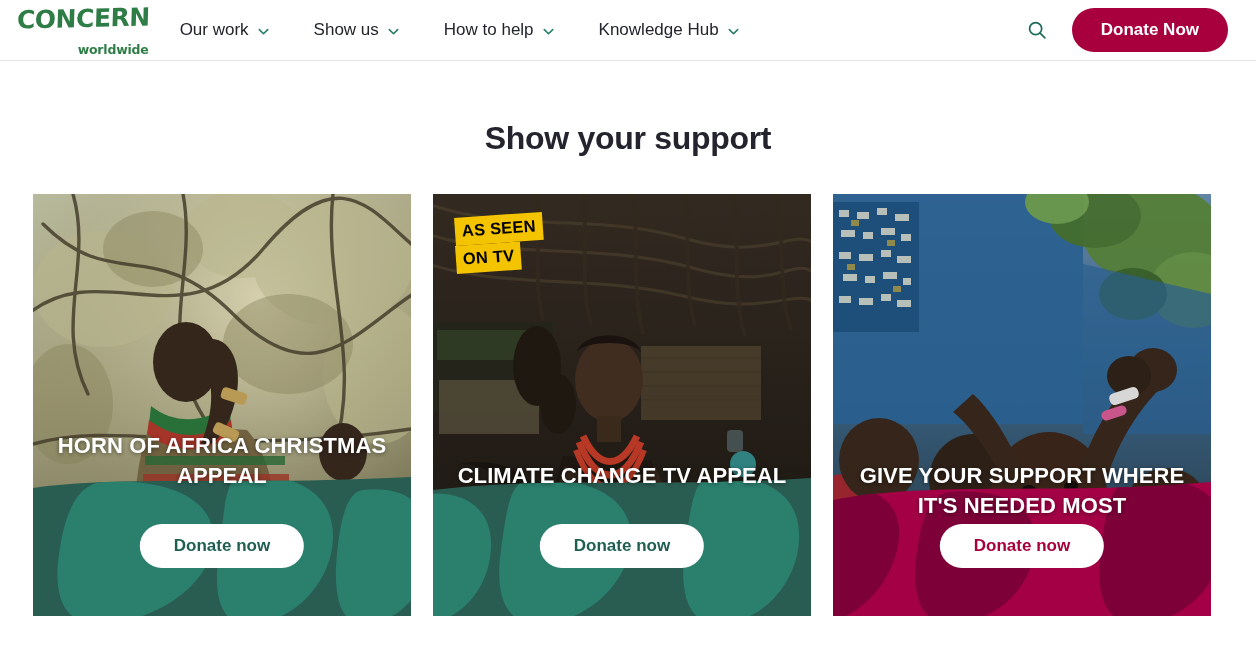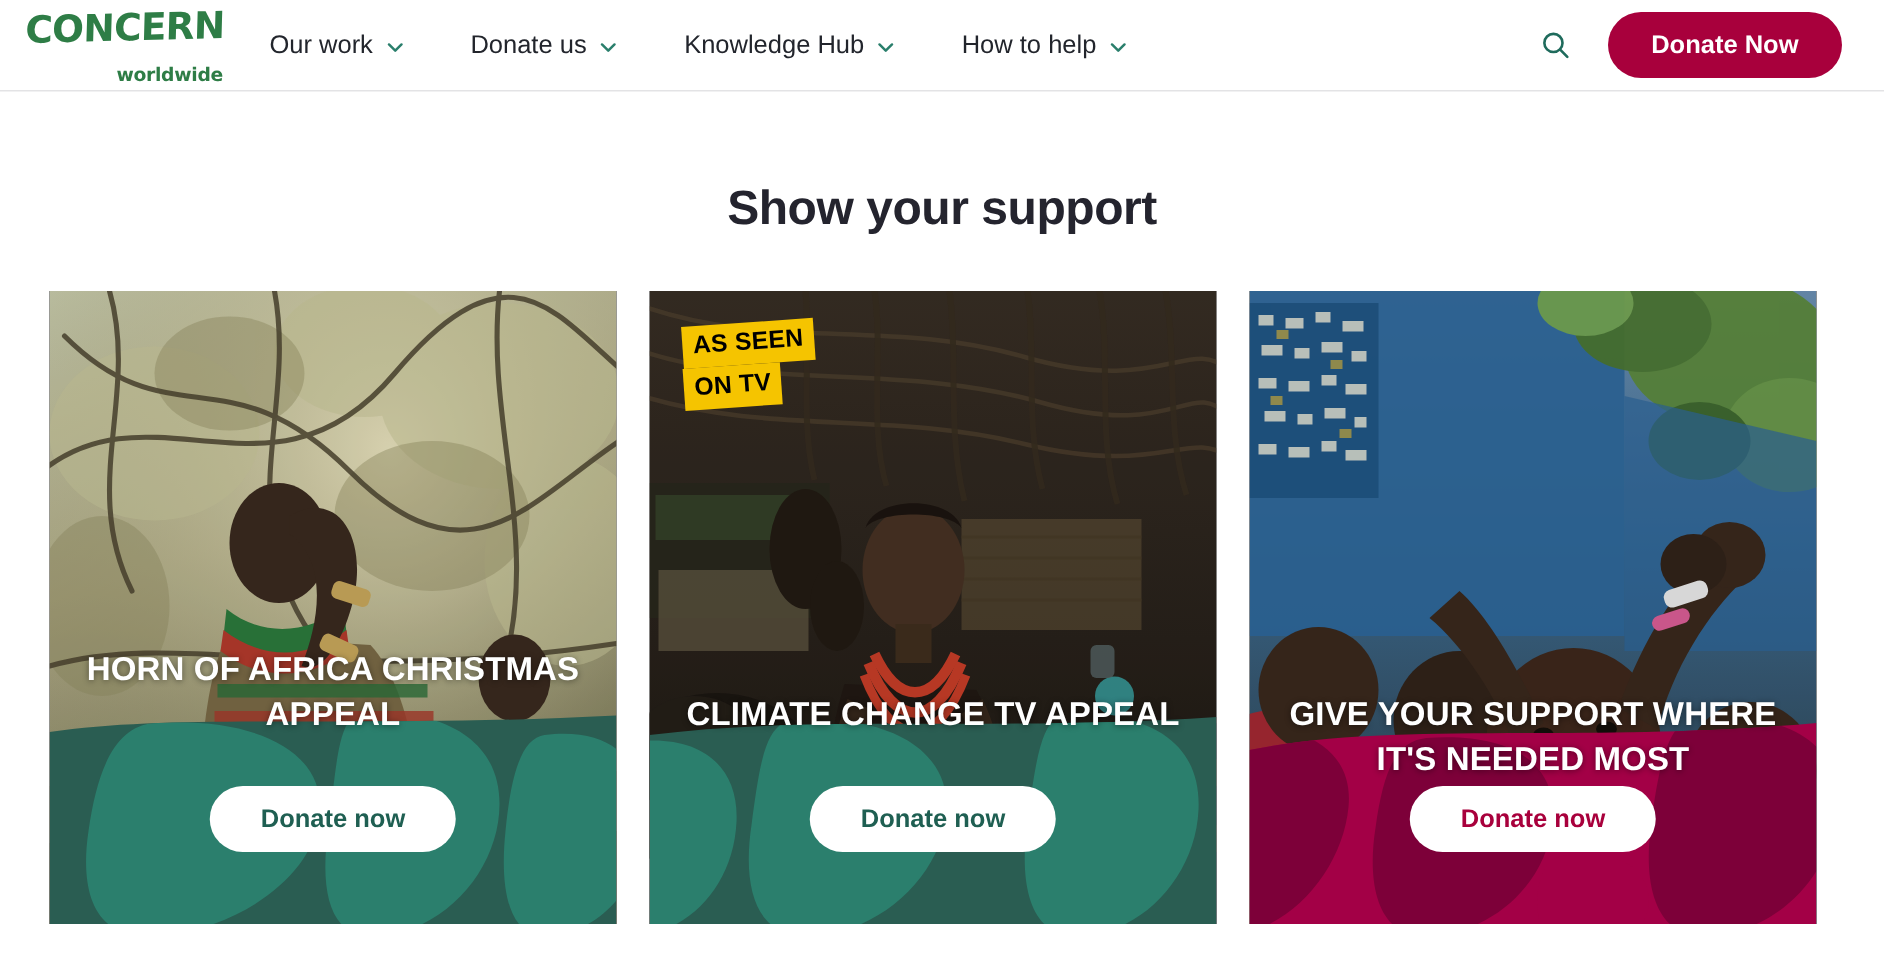--- a/index.html
+++ b/index.html
@@ -215,39 +215,39 @@
     <div class="nav-item">
       <span>Our work</span>
       <span class="chev">
         <svg viewBox="0 0 14 14" width="13" height="13">
             <path d="M2.5 5 L7 9.4 L11.5 5" fill="none" stroke="#2a7f6c" stroke-width="1.8" stroke-linecap="round" stroke-linejoin="round"></path>
           </svg>
       </span>
     </div>
 
     <div class="nav-item">
-      <span>Donate us</span>
+      <span>Show us</span>
       <span class="chev">
         <svg viewBox="0 0 14 14" width="13" height="13">
             <path d="M2.5 5 L7 9.4 L11.5 5" fill="none" stroke="#2a7f6c" stroke-width="1.8" stroke-linecap="round" stroke-linejoin="round"></path>
           </svg>
       </span>
     </div>
 
     <div class="nav-item">
-      <span>Knowledge Hub</span>
+      <span>How to help</span>
       <span class="chev">
         <svg viewBox="0 0 14 14" width="13" height="13">
             <path d="M2.5 5 L7 9.4 L11.5 5" fill="none" stroke="#2a7f6c" stroke-width="1.8" stroke-linecap="round" stroke-linejoin="round"></path>
           </svg>
       </span>
     </div>
 
     <div class="nav-item">
-      <span>How to help</span>
+      <span>Knowledge Hub</span>
       <span class="chev">
         <svg viewBox="0 0 14 14" width="13" height="13">
             <path d="M2.5 5 L7 9.4 L11.5 5" fill="none" stroke="#2a7f6c" stroke-width="1.8" stroke-linecap="round" stroke-linejoin="round"></path>
           </svg>
       </span>
     </div>
 
   </nav>
 
   <div class="header-right">

